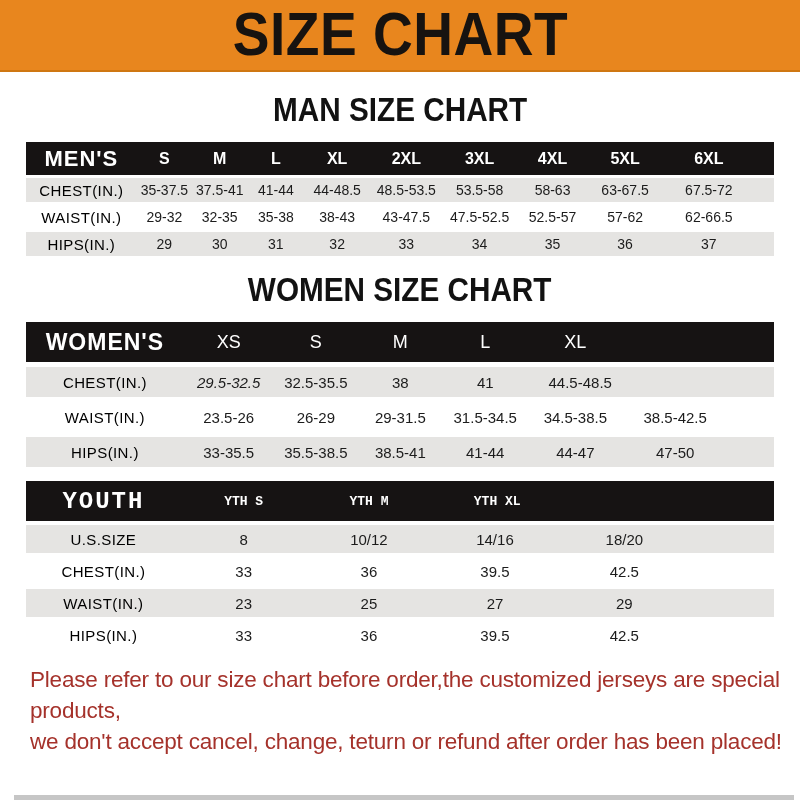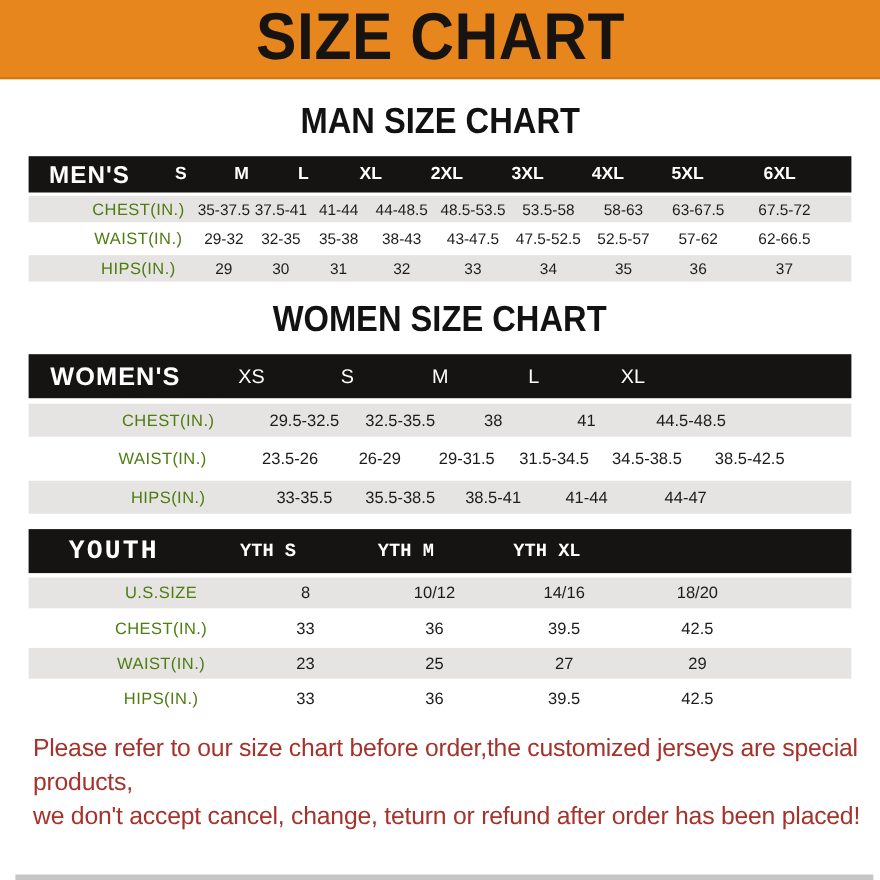--- a/index.html
+++ b/index.html
@@ -79,37 +79,36 @@
     font-weight: 800;
     letter-spacing: 1px;
   }
   .size-table.men   .header-label { font-size: 22px; }
   .size-table.women .header-label { font-size: 23px; }
   .size-table.youth .header-label { font-size: 24px; letter-spacing: 2px; }
 
   .header-size { font-weight: 600; }
   .size-table.men   .header-size { font-size: 16px; }
   .size-table.women .header-size { font-size: 18px; font-weight: 500; }
-  .size-table.youth .header-size { font-size: 17px; }
+  .size-table.youth .header-size { font-size: 13px; }
 
   .table-data-row {
     display: flex;
     align-items: center;
   }
   .size-table.men   .table-data-row { height: 24px; margin-top: 3px; }
   .size-table.women .table-data-row { height: 30px; margin-top: 5px; }
   .size-table.youth .table-data-row { height: 28px; margin-top: 4px; }
   .table-data-row.shade { background: #E5E4E2; }
   .table-data-row.plain { background: #ffffff; }
 
   .row-label {
     font-size: 15px;
     letter-spacing: 0.4px;
-    color: #4d7c0f;
-    margin-left: 48px;
+    color: #000000;
   }
   .cell-value { color: #1c1c1c; }
   .size-table.men   .cell-value { font-size: 14px; }
   .size-table.women .cell-value { font-size: 15px; }
   .size-table.youth .cell-value { font-size: 15px; }
 
   
   .disclaimer {
     margin: 15px 0 0 30px;
   }
@@ -208,21 +207,21 @@
           <div class="cell header-label" style="width: 21.1%;">WOMEN'S</div>
           <div class="cell header-size" style="width: 12%;">XS</div>
           <div class="cell header-size" style="width: 11.3%;">S</div>
           <div class="cell header-size" style="width: 11.3%;">M</div>
           <div class="cell header-size" style="width: 11.4%;">L</div>
           <div class="cell header-size" style="width: 12.7%;">XL</div>
           <div class="cell header-spacer" style="width: 6.2%;"></div>
         </div>
         <div class="table-data-row shade">
           <div class="cell row-label" style="width: 21.1%;">CHEST(IN.)</div>
-          <div class="cell cell-value" style="width: 12%;">29.5-32.5</div>
+          <div class="cell cell-value" style="width: 12%; font-style: italic;">29.5-32.5</div>
           <div class="cell cell-value" style="width: 11.3%;">32.5-35.5</div>
           <div class="cell cell-value" style="width: 11.3%;">38</div>
           <div class="cell cell-value" style="width: 11.4%;">41</div>
           <div class="cell cell-value" style="width: 14%;">44.5-48.5</div>
           <div class="cell cell-spacer" style="width: 6.2%;"></div>
         </div>
         <div class="table-data-row plain">
           <div class="cell row-label" style="width: 21.1%;">WAIST(IN.)</div>
           <div class="cell cell-value" style="width: 12%;">23.5-26</div>
           <div class="cell cell-value" style="width: 11.3%;">26-29</div>
@@ -232,20 +231,21 @@
           <div class="cell cell-value" style="width: 14%;">38.5-42.5</div>
           <div class="cell cell-spacer" style="width: 6.2%;"></div>
         </div>
         <div class="table-data-row shade">
           <div class="cell row-label" style="width: 21.1%;">HIPS(IN.)</div>
           <div class="cell cell-value" style="width: 12%;">33-35.5</div>
           <div class="cell cell-value" style="width: 11.3%;">35.5-38.5</div>
           <div class="cell cell-value" style="width: 11.3%;">38.5-41</div>
           <div class="cell cell-value" style="width: 11.4%;">41-44</div>
           <div class="cell cell-value" style="width: 12.7%;">44-47</div>
+          <div class="cell cell-value" style="width: 14%;">47-50</div>
           <div class="cell cell-spacer" style="width: 6.2%;"></div>
         </div>
       </div>
   </section>
 
   <section>
     <div class="size-table youth">
         <div class="table-header-row">
           <div class="cell header-label" style="width: 20.7%;">YOUTH</div>
           <div class="cell header-size" style="width: 16.8%;">YTH S</div>

